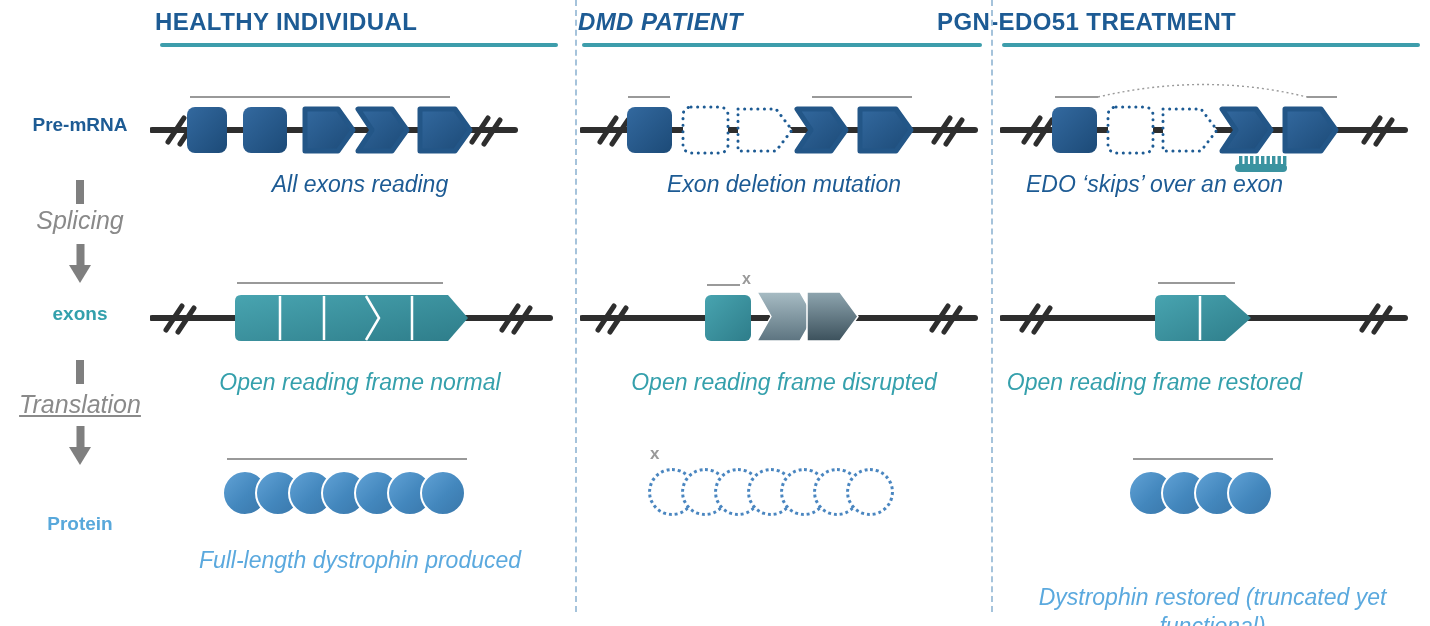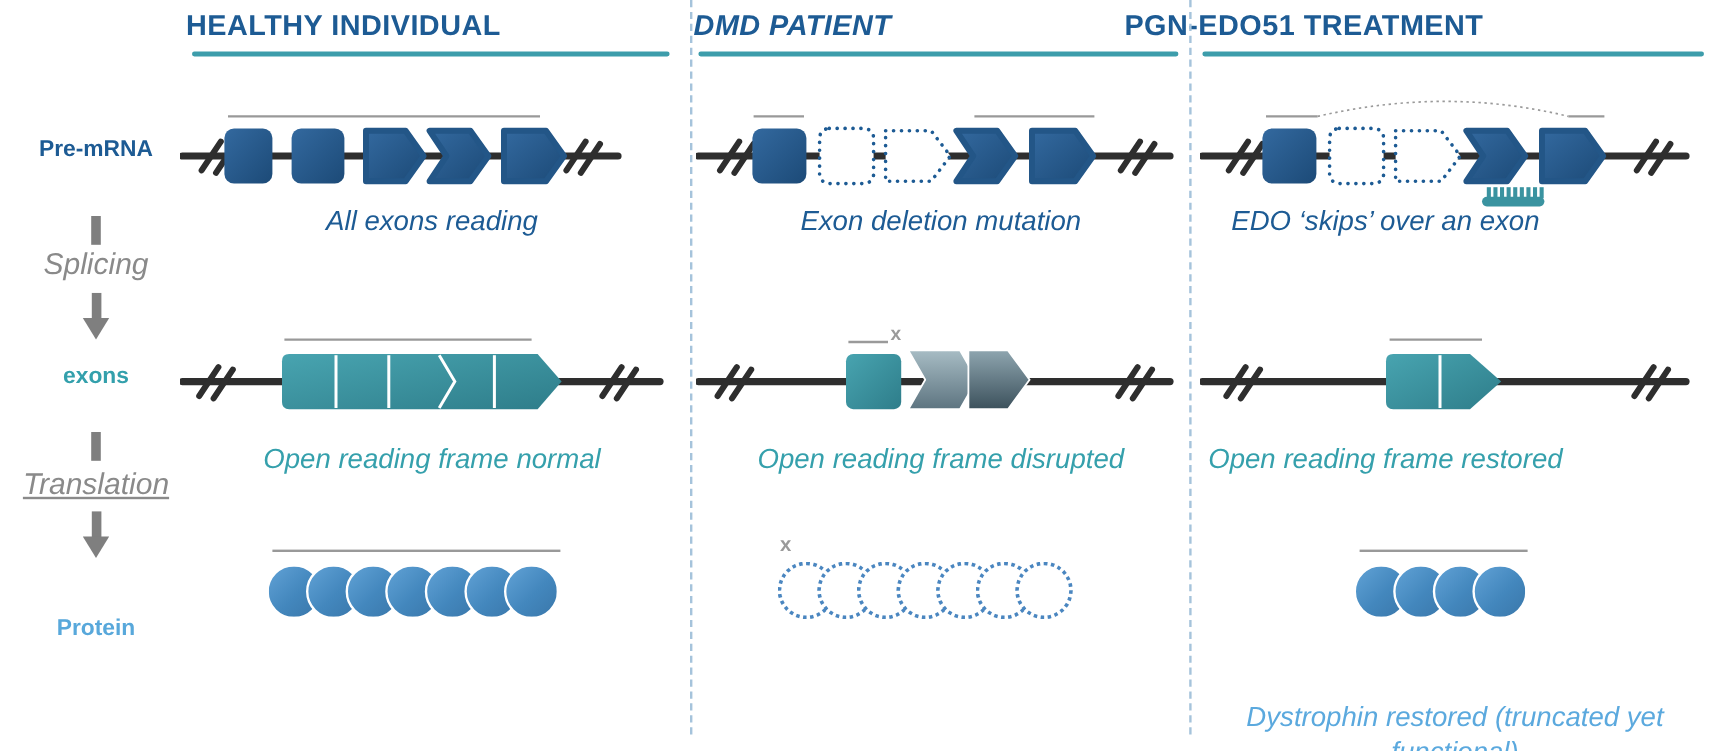--- a/index.html
+++ b/index.html
@@ -218,15 +218,16 @@
       <div class="pcircle dotted"></div>
       <div class="pcircle dotted"></div>
     </div>
   <div class="protein-row pr3">
       <div class="pcircle solid"></div>
       <div class="pcircle solid"></div>
       <div class="pcircle solid"></div>
       <div class="pcircle solid"></div>
     </div>
 
+  <div class="caption cap-protein c1">Full-length dystrophin produced</div>
   <div class="caption cap-protein c3">Dystrophin restored (truncated yet functional)</div>
 
 </div>
 
 </body></html>

